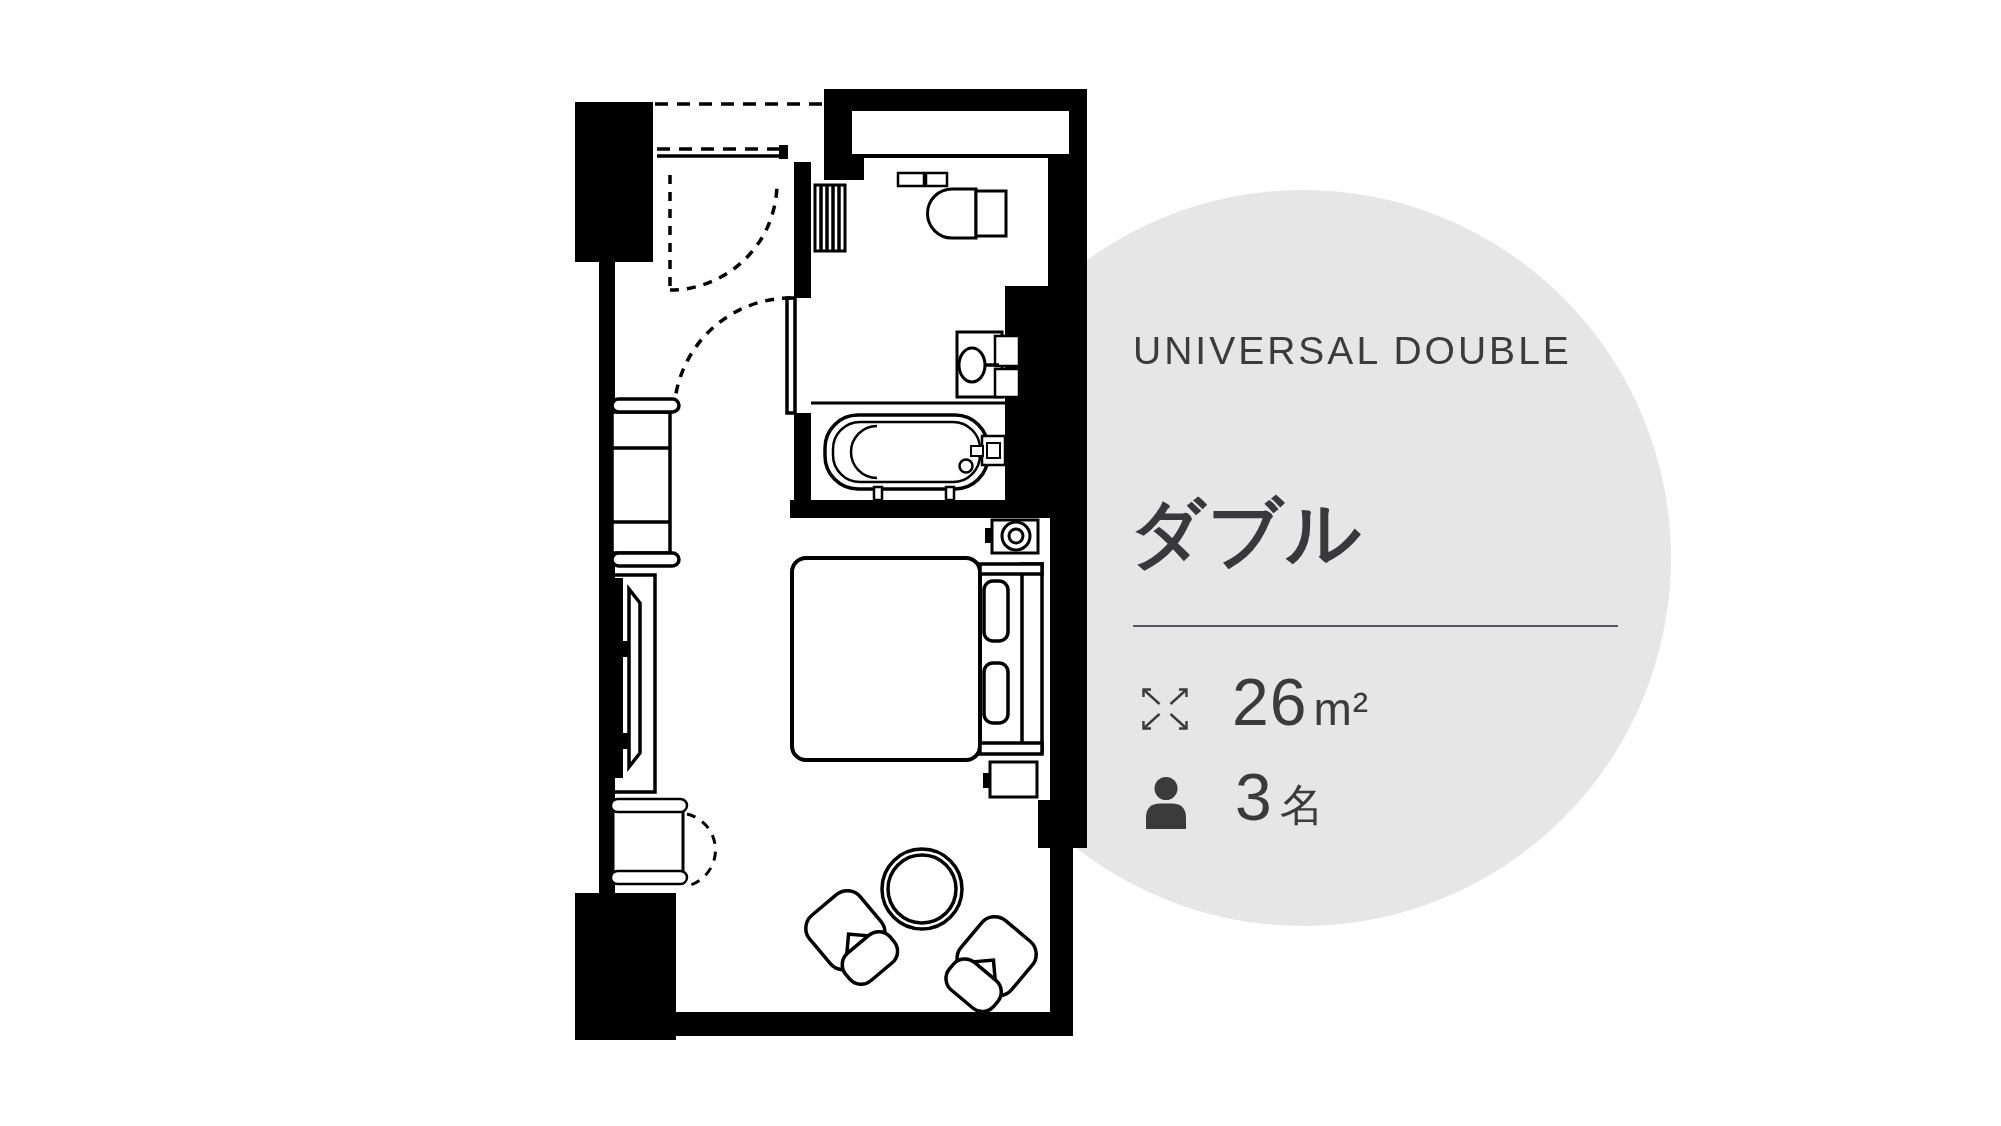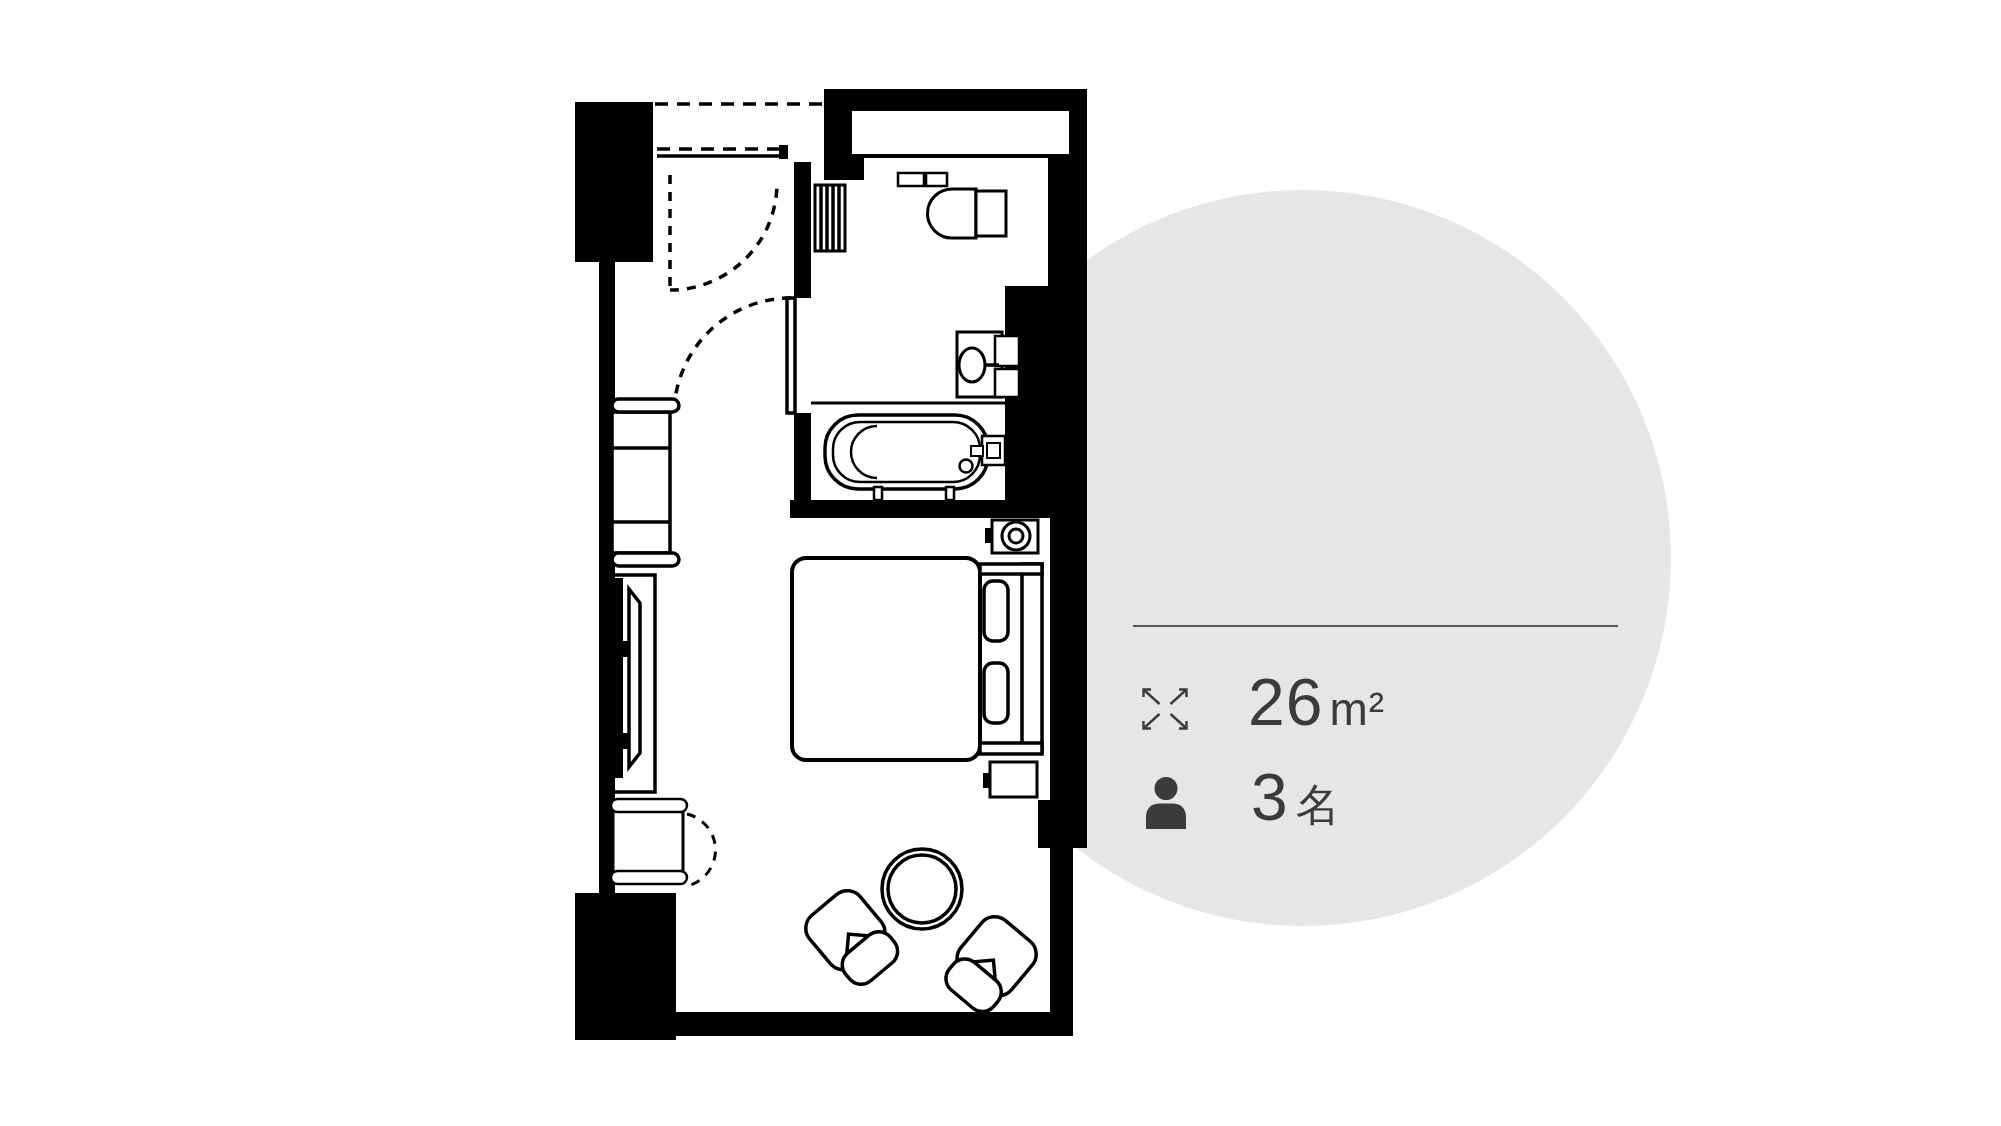--- a/index.html
+++ b/index.html
@@ -32,21 +32,21 @@
   .title{
     position:absolute;left:1130px;top:399px;
     font-size:74px;line-height:89px;letter-spacing:2px;
     font-weight:bold;color:#39393b;white-space:pre-line;
   }
   .divider{
     position:absolute;left:1133px;top:625px;
     width:485px;height:2px;background:#57575b;
   }
   .spec{
-    position:absolute;display:flex;align-items:flex-end;color:#3b3b3c;gap:16px;
+    position:absolute;display:flex;align-items:flex-end;color:#3b3b3c;
   }
   .spec-size{left:1138px;top:669px;}
   .spec-capacity{left:1138px;top:764px;}
   .spec-text{font-size:66px;line-height:1;letter-spacing:1px;white-space:nowrap;}
   .spec-size .spec-text{margin-left:40px;}
   .spec-capacity .spec-text{margin-left:46px;text-align:center;}
   .spec-unit{font-size:46px;margin-left:6px;}
   .spec-unit-cjk{font-size:44px;margin-left:7px;}
   .spec-icon{flex:0 0 auto;}
   .spec-capacity .spec-icon{margin-left:5px;margin-bottom:1px;}
@@ -191,22 +191,23 @@
     </g>
     <g class="ln" stroke-width="3" transform="translate(421,872) rotate(40)">
       <rect x="-33" y="-34" width="66" height="66" rx="17" fill="#ffffff"></rect>
       <g transform="translate(0,28) rotate(45)">
           <rect x="-17" y="-17" width="34" height="34" fill="#ffffff"></rect>
         </g>
       <rect x="-28" y="18" width="58" height="36" rx="15" fill="#ffffff"></rect>
     </g>
   </svg>
 
-
-  <div class="title"><br></div>
+  <div class="eyebrow">UNIVERSAL DOUBLE</div>
+
+  <div class="title"><br><span>ダブル</span></div>
 
   <div class="divider"></div>
 
   <div class="spec spec-size">
     <svg class="spec-icon" width="54" height="52" viewBox="0 0 54 52" xmlns="http://www.w3.org/2000/svg">
       <g fill="none" stroke="#3b3b3c" stroke-width="2.4">
         <line x1="6" y1="7" x2="21.5" y2="21"></line>
         <polyline points="13,6.5 5.5,6.5 5.5,14"></polyline>
         <line x1="48" y1="7" x2="32.5" y2="21"></line>
         <polyline points="41,6.5 48.5,6.5 48.5,14"></polyline>

